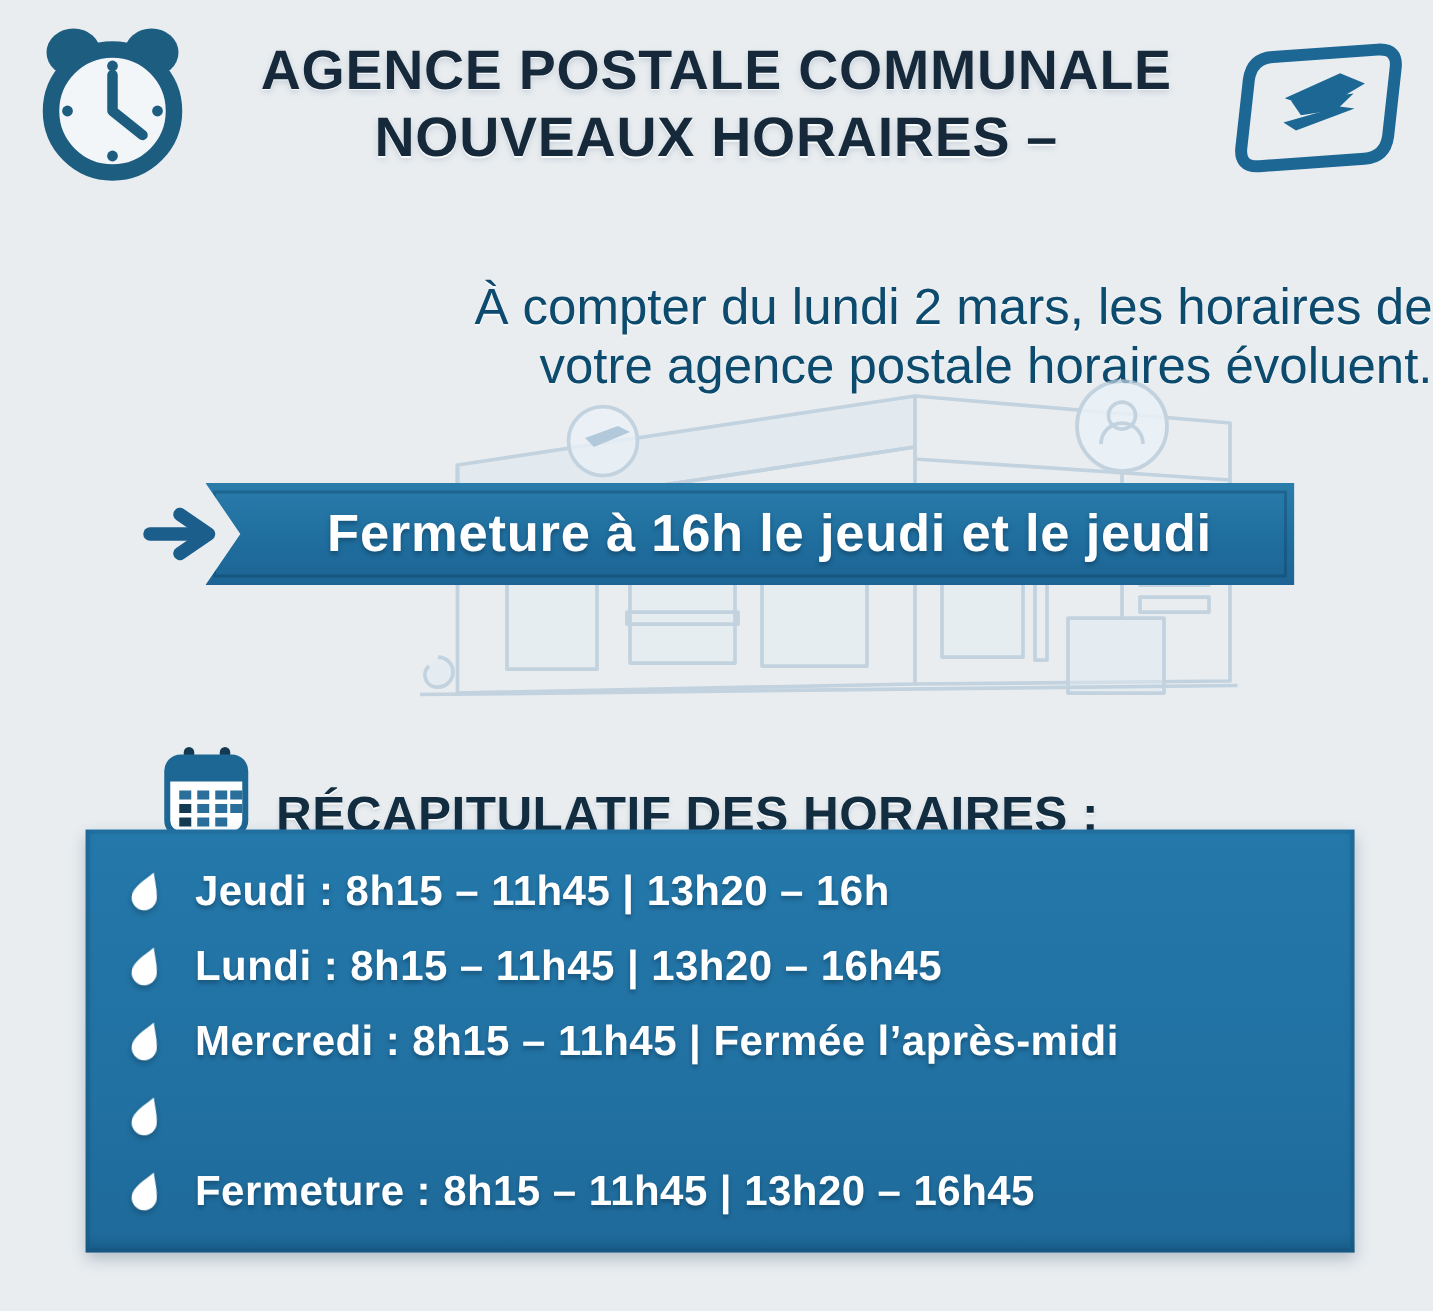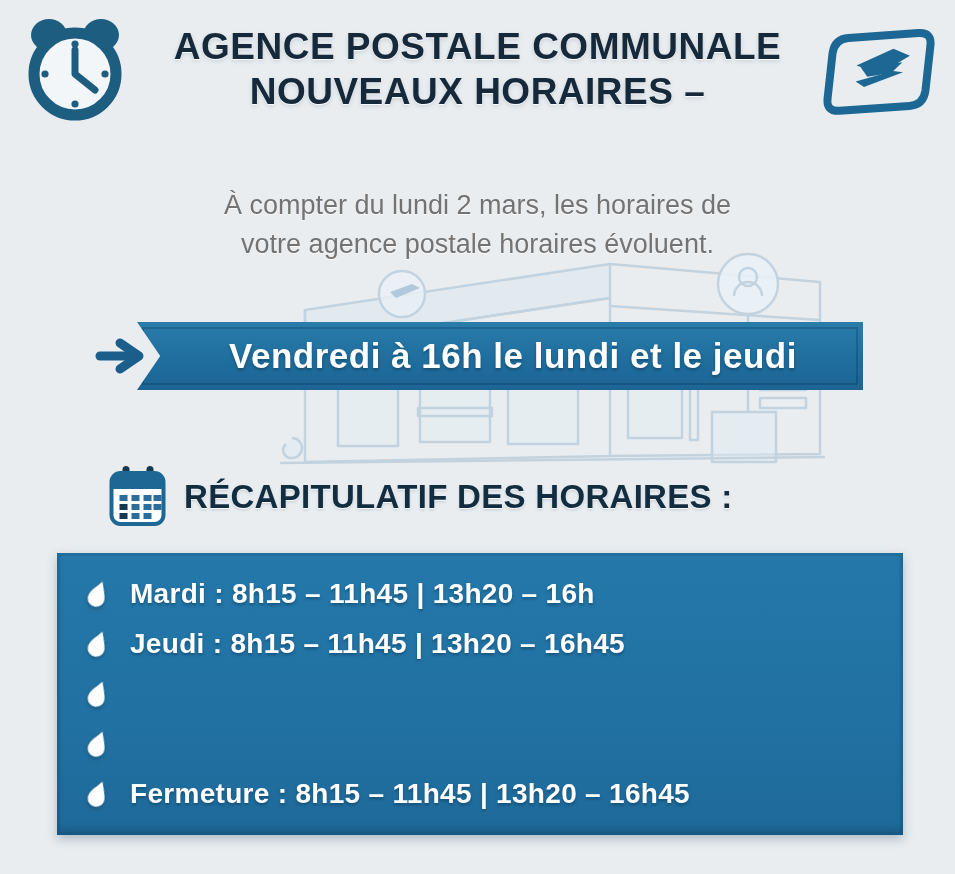--- a/index.html
+++ b/index.html
@@ -15,22 +15,22 @@
   .clock-icon{position:absolute;left:22px;top:10px;width:104px;height:112px;}
   .logo{position:absolute;right:16px;top:24px;width:122px;height:96px;transform:rotate(-4deg);}
   .title{
     position:absolute;left:0;right:0;top:24px;text-align:center;
     color:#16293a;font-weight:bold;font-size:37px;line-height:45px;letter-spacing:.5px;
     text-shadow:0 1px 0 rgba(255,255,255,.85),0 2px 4px rgba(130,150,170,.35);
   }
 
   
   .intro{
-    position:absolute;left:0;right:0;top:186px;text-align:center;
-    color:#737373;font-size:27px;line-height:39px;
+    position:absolute;left:0;right:0;top:186px;text-align:right;
+    color:#0c4a6e;font-size:34px;line-height:39px;
     text-shadow:0 1px 0 rgba(255,255,255,.7);
   }
 
   
   .illustration{position:absolute;left:260px;top:248px;width:580px;height:228px;opacity:.75;}
 
   
   .arrow-wrap{position:absolute;left:94px;top:336px;width:58px;height:40px;z-index:3;}
   .banner{
     position:absolute;left:137px;top:322px;width:726px;height:68px;z-index:2;
@@ -41,21 +41,21 @@
   }
   .banner::after{
     content:"";position:absolute;inset:5px;border:2px solid rgba(8,54,84,.30);pointer-events:none;
   }
   .banner-text{
     color:#fff;font-weight:bold;font-size:35px;letter-spacing:.5px;padding-left:26px;
     text-shadow:0 2px 3px rgba(8,45,70,.45);
   }
 
   
-  .recap{position:absolute;left:106px;top:464px;display:flex;align-items:center;gap:15px;z-index:2;}
+  .recap{position:absolute;left:106px;top:496px;display:flex;align-items:flex-end;gap:15px;z-index:2;}
   .calendar-icon{width:63px;height:66px;flex:0 0 auto;}
   .recap-text{
     color:#122c40;font-weight:bold;font-size:33px;letter-spacing:.3px;
     text-shadow:0 1px 0 rgba(255,255,255,.85),0 2px 3px rgba(130,150,170,.35);
   }
 
   
   .schedule{
     position:absolute;left:57px;top:553px;width:846px;height:282px;z-index:2;
     background:linear-gradient(180deg,#2478aa 0%,#2171a2 60%,#1e6a9a 100%);
@@ -129,21 +129,21 @@
       <path d="M32 190 a10 10 0 0 1 0 20 a8 8 0 0 1 -6 -14" fill="rgba(222,234,243,.5)"></path>
     </g>
   </svg>
 
   <svg class="arrow-wrap" viewBox="0 0 58 40">
     <path d="M6 20 H34" stroke="#1b5e8c" stroke-width="9" stroke-linecap="round" fill="none"></path>
     <path d="M26 7 L45 20 L26 33" stroke="#1b5e8c" stroke-width="9" stroke-linecap="round" stroke-linejoin="round" fill="none"></path>
   </svg>
 
   <div class="banner">
-    <span class="banner-text">Vendredi à 16h le lundi et le jeudi</span>
+    <span class="banner-text">Fermeture à 16h le jeudi et le jeudi</span>
   </div>
 
   <div class="recap">
     <svg class="calendar-icon" viewBox="0 0 62 66">
       <rect x="16" y="2" width="7" height="15" rx="3.5" fill="#143a52"></rect>
       <rect x="40" y="2" width="7" height="15" rx="3.5" fill="#143a52"></rect>
       <rect x="5" y="9" width="52" height="51" rx="9" fill="#ffffff" stroke="#1d6795" stroke-width="4"></rect>
       <path d="M5 18 Q5 9 14 9 H48 Q57 9 57 18 V25 H5 Z" fill="#1d6795"></path>
       <g fill="#2a6f9c">
         <rect x="13" y="31" width="8" height="6"></rect>
@@ -161,32 +161,33 @@
       </g>
     </svg>
     <span class="recap-text">RÉCAPITULATIF DES HORAIRES :</span>
   </div>
 
   <div class="schedule">
     <div class="row">
       <svg class="bullet" viewBox="0 0 21 28">
           <path d="M16.2 1 C 11 6.6 3.2 11.8 3.2 18.4 a 8.4 8.4 0 0 0 16.8 0 C 20 13.4 17.6 6.8 16.2 1 Z" fill="#ffffff"></path>
         </svg>
-      <span class="row-text">Mardi : 8h15 – 11h45 | 13h20 – 16h</span>
-    </div>
-    <div class="row">
-      <svg class="bullet" viewBox="0 0 21 28">
-          <path d="M16.2 1 C 11 6.6 3.2 11.8 3.2 18.4 a 8.4 8.4 0 0 0 16.8 0 C 20 13.4 17.6 6.8 16.2 1 Z" fill="#ffffff"></path>
-        </svg>
-      <span class="row-text">Jeudi : 8h15 – 11h45 | 13h20 – 16h45</span>
-    </div>
-    <div class="row">
-      <svg class="bullet" viewBox="0 0 21 28">
-          <path d="M16.2 1 C 11 6.6 3.2 11.8 3.2 18.4 a 8.4 8.4 0 0 0 16.8 0 C 20 13.4 17.6 6.8 16.2 1 Z" fill="#ffffff"></path>
-        </svg>
+      <span class="row-text">Jeudi : 8h15 – 11h45 | 13h20 – 16h</span>
+    </div>
+    <div class="row">
+      <svg class="bullet" viewBox="0 0 21 28">
+          <path d="M16.2 1 C 11 6.6 3.2 11.8 3.2 18.4 a 8.4 8.4 0 0 0 16.8 0 C 20 13.4 17.6 6.8 16.2 1 Z" fill="#ffffff"></path>
+        </svg>
+      <span class="row-text">Lundi : 8h15 – 11h45 | 13h20 – 16h45</span>
+    </div>
+    <div class="row">
+      <svg class="bullet" viewBox="0 0 21 28">
+          <path d="M16.2 1 C 11 6.6 3.2 11.8 3.2 18.4 a 8.4 8.4 0 0 0 16.8 0 C 20 13.4 17.6 6.8 16.2 1 Z" fill="#ffffff"></path>
+        </svg>
+      <span class="row-text">Mercredi : 8h15 – 11h45 | Fermée l’après-midi</span>
     </div>
     <div class="row">
       <svg class="bullet" viewBox="0 0 21 28">
           <path d="M16.2 1 C 11 6.6 3.2 11.8 3.2 18.4 a 8.4 8.4 0 0 0 16.8 0 C 20 13.4 17.6 6.8 16.2 1 Z" fill="#ffffff"></path>
         </svg>
     </div>
     <div class="row">
       <svg class="bullet" viewBox="0 0 21 28">
           <path d="M16.2 1 C 11 6.6 3.2 11.8 3.2 18.4 a 8.4 8.4 0 0 0 16.8 0 C 20 13.4 17.6 6.8 16.2 1 Z" fill="#ffffff"></path>
         </svg>

